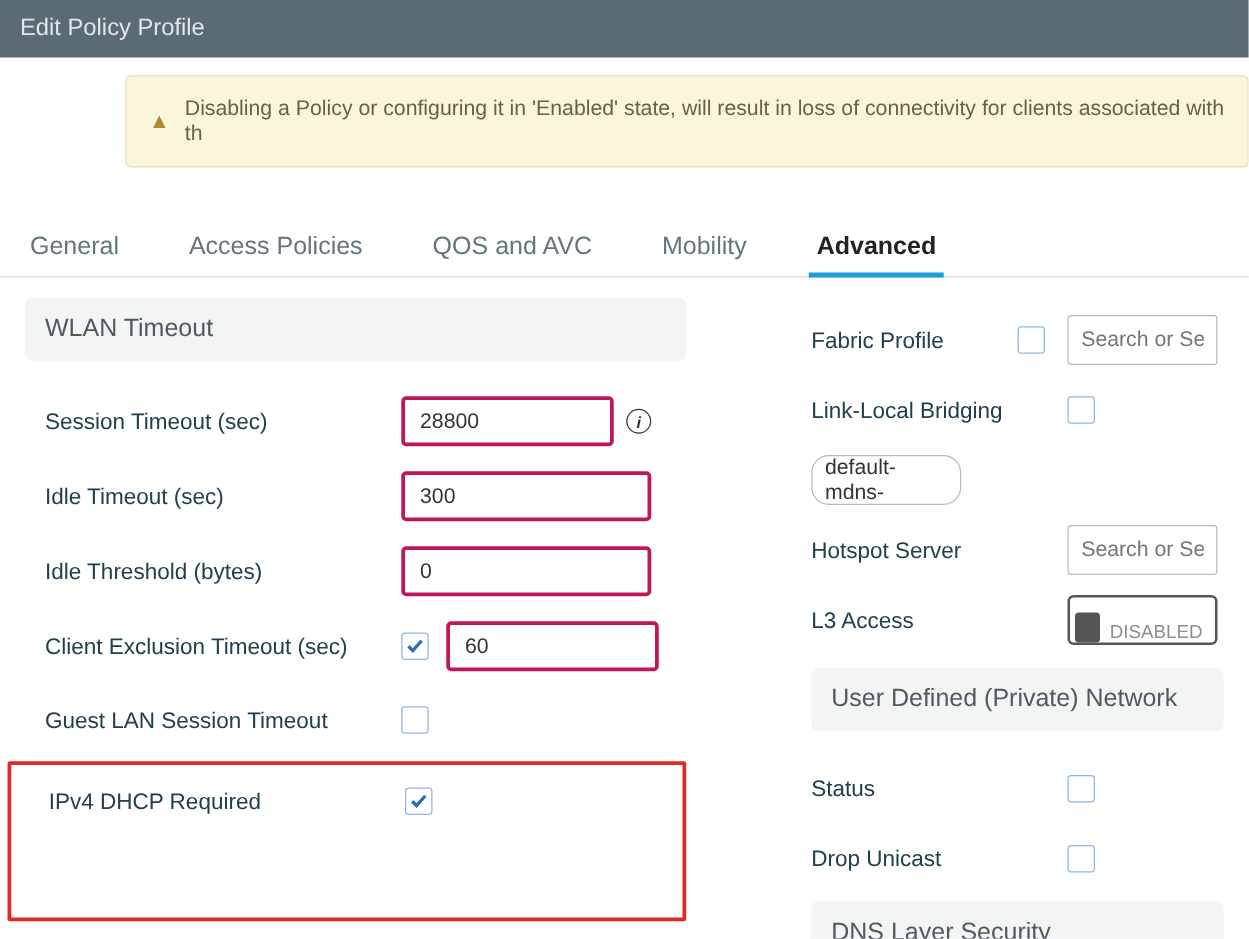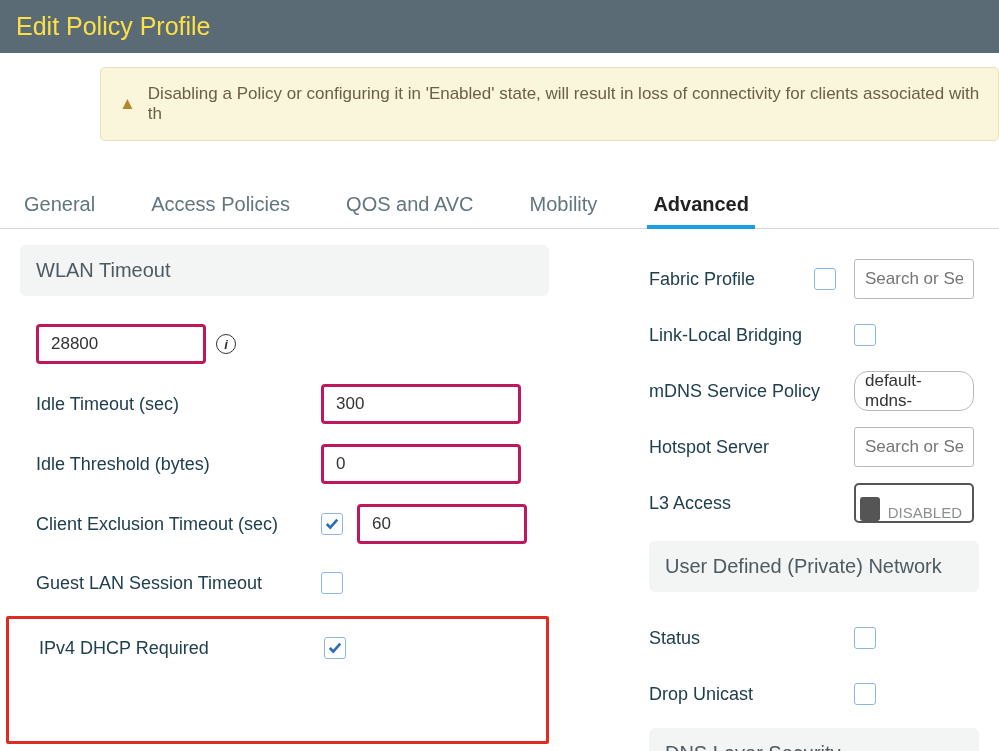--- a/index.html
+++ b/index.html
@@ -7,23 +7,23 @@
     font-family: -apple-system, BlinkMacSystemFont, "Segoe UI", Arial, sans-serif;
     font-size: 16px;
     color: #333;
     background: #fff;
     width: 999px;
     height: 751px;
     overflow: hidden;
   }
   .header-bar {
     background: #5a6b75;
-    color: #fde047;
+    color: #e5e5e5;
     padding: 12px 16px;
-    font-size: 25px;
+    font-size: 19px;
     font-weight: 400;
   }
   .content {
     padding: 0;
   }
   .alert {
     margin: 14px 0 0 100px;
     background: #faf6dc;
     border: 1px solid #e9e0b8;
     border-radius: 5px;
@@ -189,20 +189,21 @@
     <div class="tab active">Advanced</div>
   </div>
 
   <div class="body-area">
 
     <div class="col-left">
 
       <div class="section-title">WLAN Timeout</div>
 
       <div class="form-row">
+        <label>Session Timeout (sec)</label>
         <div class="input-with-icon">
           <input class="input-text" value="28800" style="">
           <span class="info-icon">i</span>
         </div>
       </div>
 
       <div class="form-row">
         <label>Idle Timeout (sec)</label>
         <input class="input-text input-wide" value="300" style="">
       </div>
@@ -262,21 +263,20 @@
       </div>
 
       <div class="form-row">
         <label style="width:205px">Link-Local Bridging</label>
         <span class="checkbox">
           
         </span>
       </div>
 
       <div class="form-row">
-        <label style="width:205px">mDNS Service Policy</label>
         <div class="select-box">default-mdns-</div>
       </div>
 
       <div class="form-row">
         <label style="width:205px">Hotspot Server</label>
         <input class="placeholder-input" placeholder="Search or Sele" style="">
       </div>
 
       <div class="form-row">
         <label style="width:205px">L3 Access</label>

